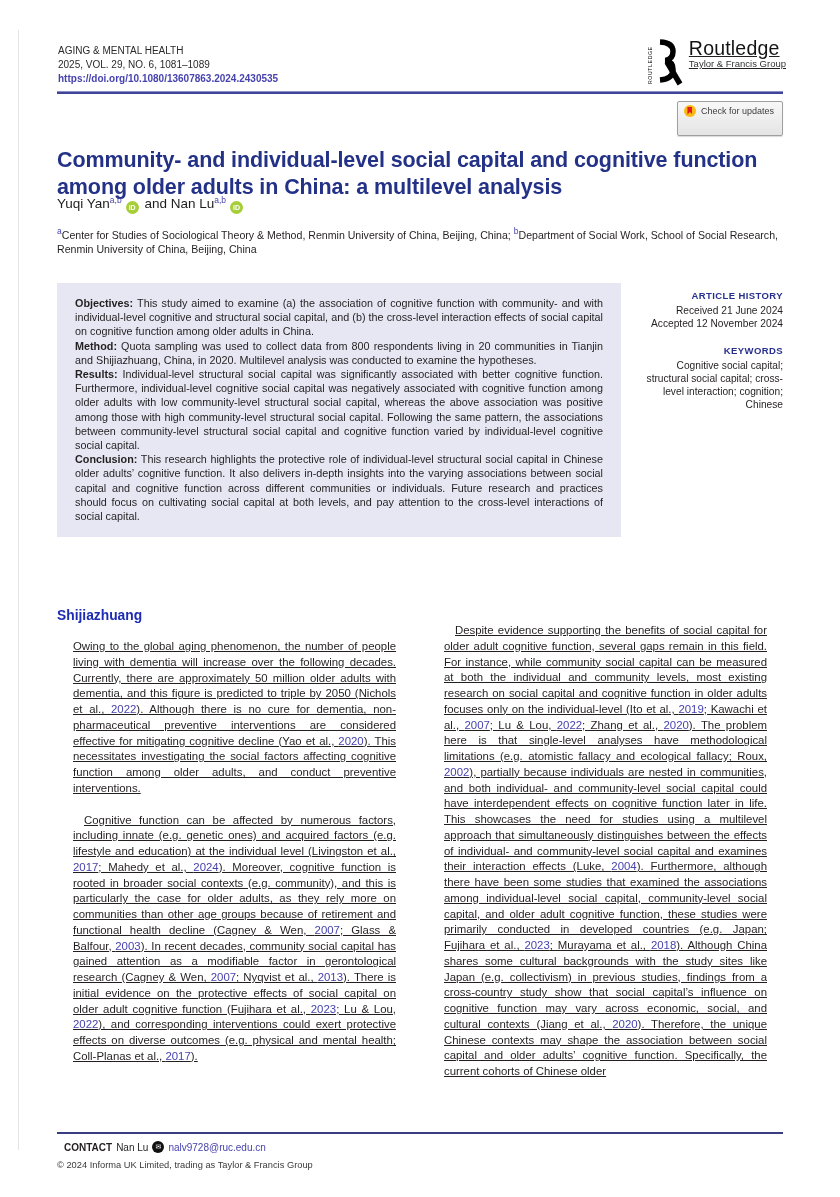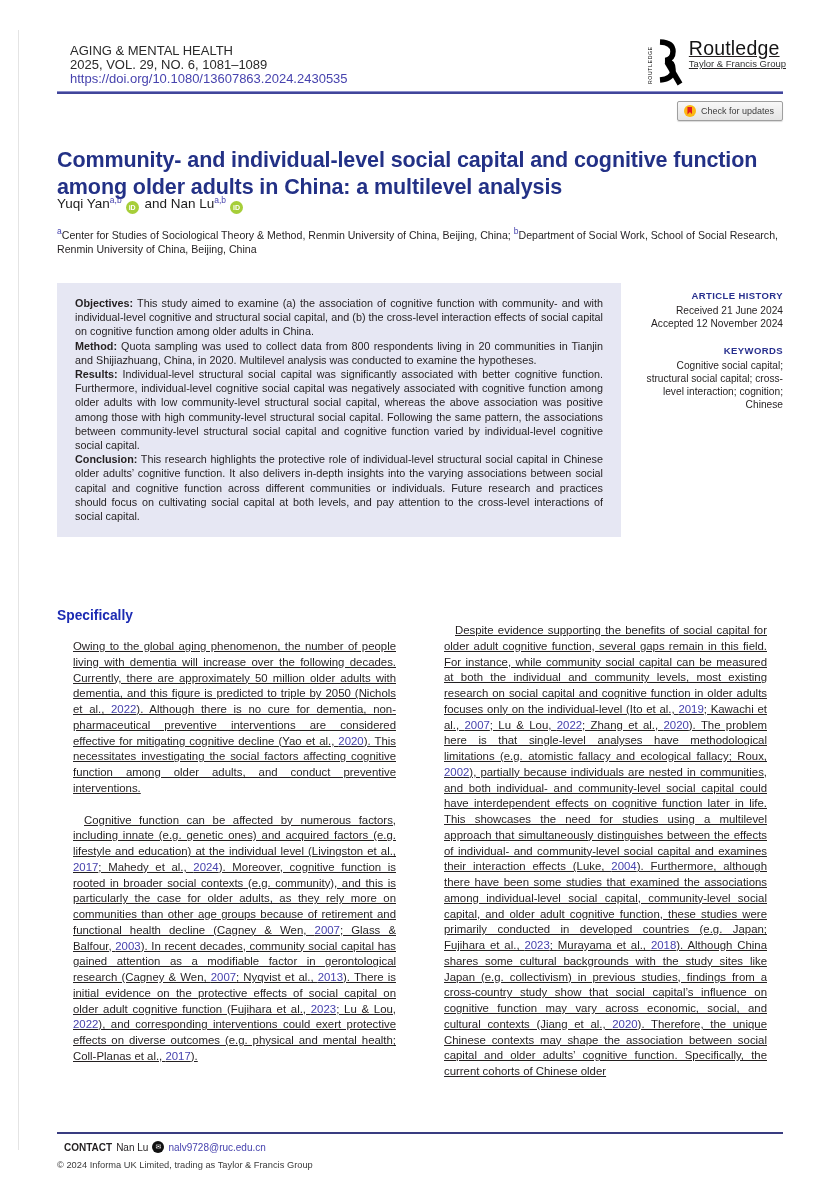--- a/index.html
+++ b/index.html
@@ -4,31 +4,31 @@
 <style>
   html,body{margin:0;padding:0;}
   body{
     width:840px;height:1197px;position:relative;background:#ffffff;
     font-family:"Liberation Sans", sans-serif;color:#231f20;overflow:hidden;
     -webkit-font-smoothing:antialiased;
   }
   .scan-edge{position:absolute;left:18px;top:30px;height:1120px;width:1px;background:#e4e4e4;}
 
   
-  .header{position:absolute;left:70px;top:44px;width:500px;font-size:13px;line-height:14px;color:#2a2a2a;}
-  .header .doi{color:#4743ae;text-decoration:none;}
+  .header{position:absolute;left:58px;top:44px;width:500px;font-size:10px;line-height:14px;color:#2a2a2a;}
+  .header .doi{color:#4743ae;text-decoration:none;font-weight:bold;}
   .logo{position:absolute;right:54px;top:38px;display:flex;align-items:flex-start;text-decoration:underline;}
   .logo-mark{margin-right:6px;}
   .logo-brand{font-size:19.5px;color:#141414;line-height:20px;letter-spacing:0.2px;}
   .logo-group{font-size:9.5px;color:#333;line-height:11px;}
   .header-rule{position:absolute;left:57px;right:57px;top:91px;height:3px;
     background:linear-gradient(to bottom,#8b8ecb 0 1px,#41459a 1px 3px);}
   .cfu{position:absolute;right:57px;top:101px;display:flex;align-items:center;gap:5px;
     border:1px solid #9f9f9f;border-radius:2px;background:linear-gradient(#f8f8f8,#e4e4e4);
-    padding:3px 8px 3px 6px;font-size:9px;color:#3c3c3c;cursor:pointer;box-shadow:0 1px 1px rgba(0,0,0,.15);}
+    padding:3px 8px 18px 6px;font-size:9px;color:#3c3c3c;cursor:pointer;box-shadow:0 1px 1px rgba(0,0,0,.15);}
   .cfu-icon{width:12px;height:12px;border-radius:50%;background:#fcb813;position:relative;flex:0 0 auto;}
   .cfu-icon::after{content:"";position:absolute;left:3.5px;top:1.5px;width:5px;height:8px;background:#e01b22;
     clip-path:polygon(0 0,100% 0,100% 100%,50% 68%,0 100%);}
 
   
   .title{position:absolute;left:57px;top:133px;width:712px;font-size:21.5px;line-height:27px;
     font-weight:700;color:#233186;letter-spacing:-0.1px;}
   .authors{position:absolute;left:57px;top:196px;font-size:13.5px;color:#1d1d1d;}
   .aff-sup{color:#4743ae;font-size:8.5px;line-height:0;}
   .orcid{display:inline-flex;width:13px;height:13px;border-radius:50%;background:#a6ce39;color:#fff;
@@ -119,21 +119,21 @@
     </div>
     <div class="side-block">
       <div class="side-heading">KEYWORDS</div>
       <div class="side-item">Cognitive social capital; structural social capital; cross-level interaction; cognition; Chinese</div>
     </div>
   </div>
 </div>
 
 <div class="columns">
   <div class="col">
-    <div class="section-heading">Specifically</div>
+    <div class="section-heading">Shijiazhuang</div>
     <div>
         <p class="body-para"><span>Owing to the global aging phenomenon, the number of people living with dementia will increase over the following decades. Currently, there are approximately 50 million older adults with dementia, and this figure is predicted to triple by 2050 (Nichols et al., </span><span class="cite">2022</span><span>). Although there is no cure for dementia, non-pharmaceutical preventive interventions are considered effective for mitigating cognitive decline (Yao et al., </span><span class="cite">2020</span><span>). This necessitates investigating the social factors affecting cognitive function among older adults, and conduct preventive interventions.</span></p>
         <p class="body-para indent"><span>Cognitive function can be affected by numerous factors, including innate (e.g. genetic ones) and acquired factors (e.g. lifestyle and education) at the individual level (Livingston et al., </span><span class="cite">2017</span><span>; Mahedy et al., </span><span class="cite">2024</span><span>). Moreover, cognitive function is rooted in broader social contexts (e.g. community), and this is particularly the case for older adults, as they rely more on communities than other age groups because of retirement and functional health decline (Cagney &amp; Wen, </span><span class="cite">2007</span><span>; Glass &amp; Balfour, </span><span class="cite">2003</span><span>). In recent decades, community social capital has gained attention as a modifiable factor in gerontological research (Cagney &amp; Wen, </span><span class="cite">2007</span><span>; Nyqvist et al., </span><span class="cite">2013</span><span>). There is initial evidence on the protective effects of social capital on older adult cognitive function (Fujihara et al., </span><span class="cite">2023</span><span>; Lu &amp; Lou, </span><span class="cite">2022</span><span>), and corresponding interventions could exert protective effects on diverse outcomes (e.g. physical and mental health; Coll-Planas et al., </span><span class="cite">2017</span><span>).</span></p>
       </div>
   </div>
   <div class="col">
     <div>
         <p class="body-para indent"><span>Despite evidence supporting the benefits of social capital for older adult cognitive function, several gaps remain in this field. For instance, while community social capital can be measured at both the individual and community levels, most existing research on social capital and cognitive function in older adults focuses only on the individual-level (Ito et al., </span><span class="cite">2019</span><span>; Kawachi et al., </span><span class="cite">2007</span><span>; Lu &amp; Lou, </span><span class="cite">2022</span><span>; Zhang et al., </span><span class="cite">2020</span><span>). The problem here is that single-level analyses have methodological limitations (e.g. atomistic fallacy and ecological fallacy; Roux, </span><span class="cite">2002</span><span>), partially because individuals are nested in communities, and both individual- and community-level social capital could have interdependent effects on cognitive function later in life. This showcases the need for studies using a multilevel approach that simultaneously distinguishes between the effects of individual- and community-level social capital and examines their interaction effects (Luke, </span><span class="cite">2004</span><span>). Furthermore, although there have been some studies that examined the associations among individual-level social capital, community-level social capital, and older adult cognitive function, these studies were primarily conducted in developed countries (e.g. Japan; Fujihara et al., </span><span class="cite">2023</span><span>; Murayama et al., </span><span class="cite">2018</span><span>). Although China shares some cultural backgrounds with the study sites like Japan (e.g. collectivism) in previous studies, findings from a cross-country study show that social capital’s influence on cognitive function may vary across economic, social, and cultural contexts (Jiang et al., </span><span class="cite">2020</span><span>). Therefore, the unique Chinese contexts may shape the association between social capital and older adults’ cognitive function. Specifically, the current cohorts of Chinese older</span></p>
       </div>
   </div>

